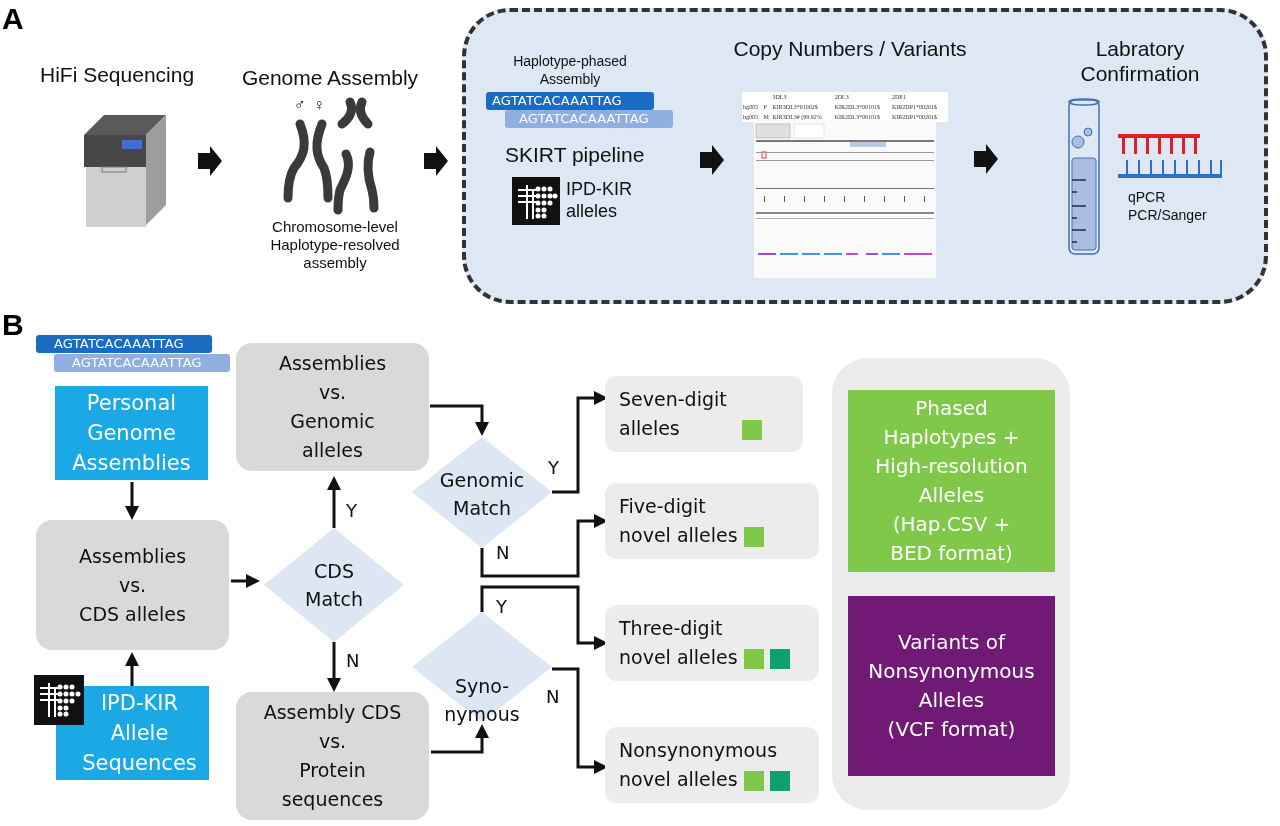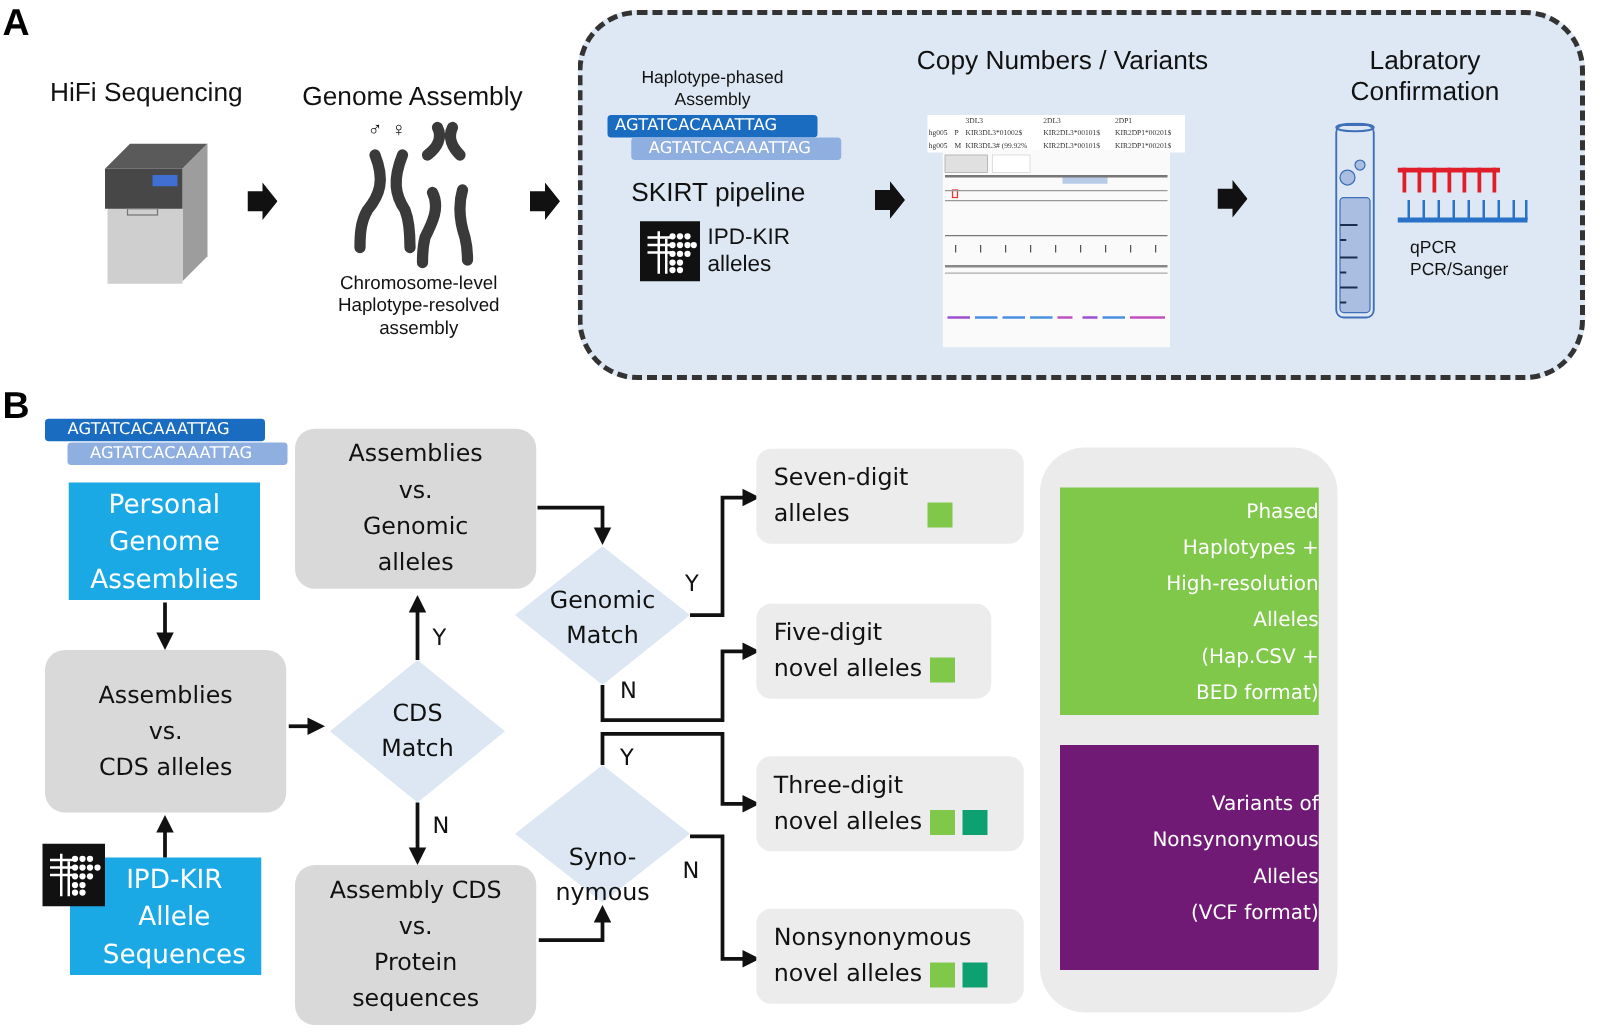--- a/index.html
+++ b/index.html
@@ -21,22 +21,22 @@
   .gray { background:#d9d9d9; border-radius:16px; color:#111; }
   .blue { background:#1ba9e6; color:#fff; font-size:21px; line-height:30px; }
   .light { background:#ececec; border-radius:12px; justify-content:flex-start; text-align:left;
            padding-left:14px; font-size:19px; line-height:29px; }
   .sq { display:inline-block; width:20px; height:20px; vertical-align:middle; margin-left:6px; }
   .sq-light { background:#7fc84a; }
   .sq-dark { background:#0fa072; }
   .diamond-label { font-family:"DejaVu Sans", sans-serif; font-size:19px; line-height:28px; text-align:center; color:#111; }
   .yn { font-family:"DejaVu Sans", sans-serif; font-size:18px; color:#111; }
   .out-col { left:832px; top:358px; width:238px; height:452px; background:#ebebeb; border-radius:36px; }
-  .out-green { font-family:"DejaVu Sans", sans-serif; color:#fff; font-size:16px; line-height:29px; text-align:center;
-               display:flex; align-items:flex-end; justify-content:center; box-sizing:border-box; }
+  .out-green { font-family:"DejaVu Sans", sans-serif; color:#fff; font-size:20px; line-height:29px; text-align:center;
+               display:flex; align-items:center; justify-content:center; box-sizing:border-box; }
   .logo { background:#111; }
 </style>
 </head>
 <body>
 
 <div class="abs panel-letter" style="left:2px;top:2px;">A</div>
 
 <div class="abs a-title" style="left:40px;top:62px;width:140px;">HiFi Sequencing</div>
 
 <svg class="abs" style="left:80px;top:110px;" width="90" height="120">
@@ -342,27 +342,27 @@
   <div>nymous</div>
 </div>
 
 <div class="abs yn" style="left:346px;top:500px;">Y</div>
 <div class="abs yn" style="left:346px;top:650px;">N</div>
 <div class="abs yn" style="left:548px;top:457px;">Y</div>
 <div class="abs yn" style="left:496px;top:542px;">N</div>
 <div class="abs yn" style="left:496px;top:596px;">Y</div>
 <div class="abs yn" style="left:546px;top:686px;">N</div>
 
-<div class="abs b-box light" style="left:605px;top:359px;width:214px;height:76px;">
+<div class="abs b-box light" style="left:605px;top:376px;width:198px;height:76px;">
   <div>
     <div>Seven-digit</div>
     <div><span>alleles</span><span class="sq sq-light" style="margin-left:62px;"></span></div>
   </div>
 </div>
-<div class="abs b-box light" style="left:605px;top:483px;width:188px;height:76px;">
+<div class="abs b-box light" style="left:605px;top:483px;width:214px;height:76px;">
   <div>
     <div>Five-digit</div>
     <div><span>novel alleles</span><span class="sq sq-light"></span></div>
   </div>
 </div>
 <div class="abs b-box light" style="left:605px;top:605px;width:214px;height:76px;">
   <div>
     <div>Three-digit</div>
     <div><span>novel alleles</span><span class="sq sq-light"></span><span class="sq sq-dark"></span></div>
   </div>

